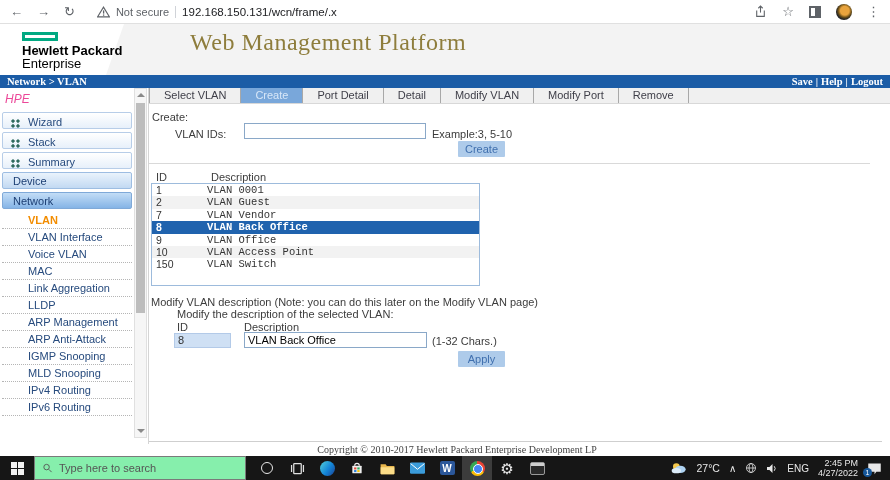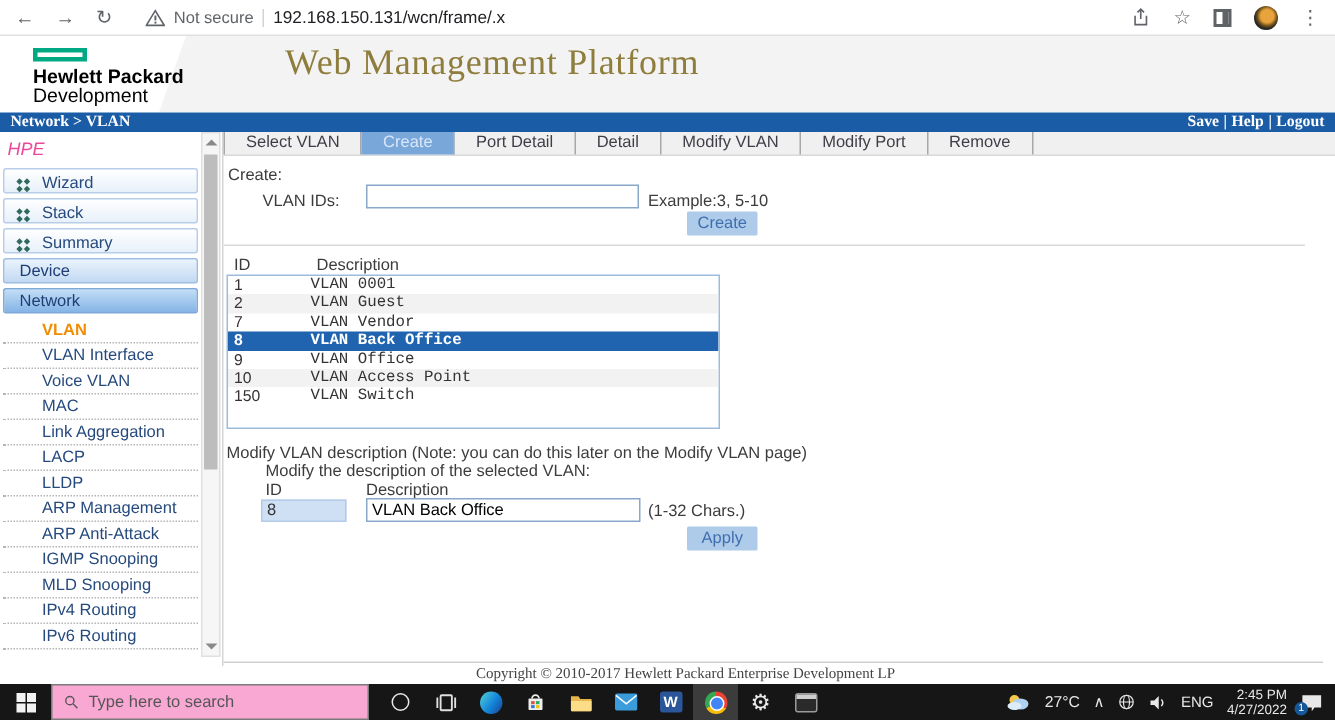--- a/index.html
+++ b/index.html
@@ -118,21 +118,21 @@
   .footer-line { position:absolute; left:0; right:8px; top:353px; border-top:1px solid #cfcfcf; }
   .copyright { position:absolute; top:356px; left:0; width:616px; text-align:center;
     font-family:"Liberation Serif", serif; font-size:10px; color:#444; }
 
   
   .taskbar { position:absolute; top:456px; left:0; width:890px; height:24px; background:#161616;
     display:flex; align-items:center; color:#e8e8e8; }
   .start { width:34px; height:24px; display:flex; align-items:center; justify-content:center; cursor:pointer; }
   .win-logo { display:grid; grid-template-columns:6px 6px; grid-template-rows:6px 6px; gap:1px; }
   .win-logo i { background:#f2f2f2; }
-  .tb-search { width:212px; height:24px; background:#f9a8d4; border:1px solid #7a7a7a; display:flex;
+  .tb-search { width:212px; height:24px; background:#86efac; border:1px solid #7a7a7a; display:flex;
     align-items:center; gap:6px; padding:0 7px; }
   .tb-search input { border:none; outline:none; font-size:11px; color:#333; width:100%;
     font-family:"Liberation Sans", sans-serif; background:transparent; }
   .tb-search input::placeholder { color:#555; }
   .tb-icons { display:flex; align-items:center; margin-left:6px; }
   .tb-ic { width:30px; height:24px; display:flex; align-items:center; justify-content:center; cursor:pointer; }
   .tb-ic.active-app { background:#3c3c3c; }
   .cortana-ic { width:12px; height:12px; border:1.5px solid #e8e8e8; border-radius:50%; }
   .edge-ic { width:15px; height:15px; border-radius:50%;
     background:linear-gradient(125deg,#49c3d9 10%,#1385d8 55%,#1b4fa0 90%); }
@@ -185,21 +185,21 @@
       <span class="avatar"></span>
       <span class="dots-ic">⋮</span>
     </div>
   </div>
 
   <div class="app-header">
     <div class="banner"></div>
     <div class="hpe-logo">
       <div class="hpe-rect"></div>
       <div class="hpe-l1">Hewlett Packard</div>
-      <div class="hpe-l2">Development</div>
+      <div class="hpe-l2">Enterprise</div>
     </div>
     <span class="banner-title">Web Management Platform</span>
   </div>
 
   <div class="crumb">
     <span>Network &gt; VLAN</span>
     <span>
       <a>Save</a><span class="sep">|</span><a>Help</a><span class="sep">|</span><a>Logout</a>
     </span>
   </div>
@@ -231,21 +231,20 @@
       </div>
       <div class="side-sec selected">
         <span>Network</span>
       </div>
       <ul class="side-items">
         <li class="active">VLAN</li>
         <li>VLAN Interface</li>
         <li>Voice VLAN</li>
         <li>MAC</li>
         <li>Link Aggregation</li>
-        <li>LACP</li>
         <li>LLDP</li>
         <li>ARP Management</li>
         <li>ARP Anti-Attack</li>
         <li>IGMP Snooping</li>
         <li>MLD Snooping</li>
         <li>IPv4 Routing</li>
         <li>IPv6 Routing</li>
       </ul>
     </div>
 

